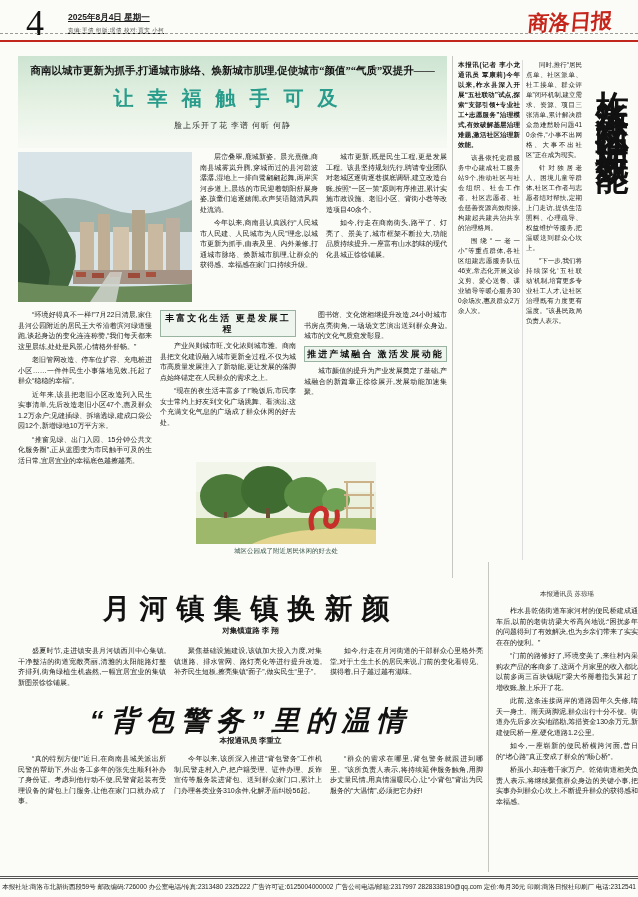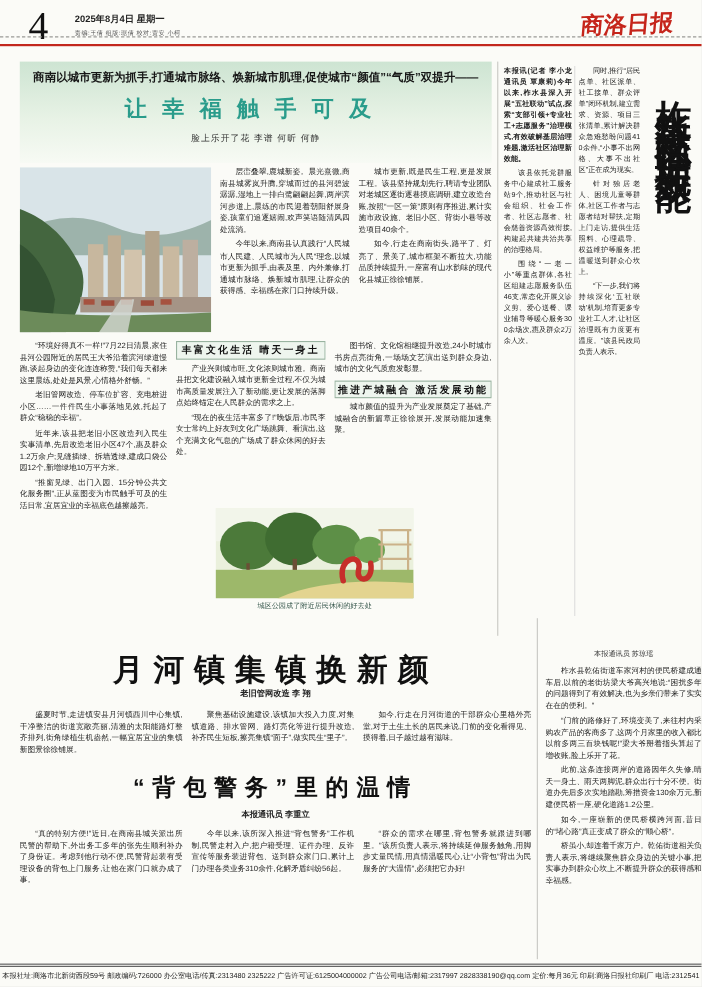--- a/index.html
+++ b/index.html
@@ -1,33 +1,33 @@
 <!DOCTYPE html>
 <html><head>
 <meta charset="utf-8">
 <style>
   html,body{margin:0;padding:0;background:#e8e8e4;}
   .page{position:relative;width:638px;height:897px;margin:0 auto;background:#fbfbf7;
         font-family:"Liberation Sans",sans-serif;color:#1c1c1c;overflow:hidden;}
   .abs{position:absolute;}
   
   #pagenum{left:26px;top:2px;font-family:"Liberation Serif",serif;font-size:36px;font-weight:400;color:#111;}
-  #dateblock{left:68px;top:12px;}
+  #dateblock{left:68px;top:12px;text-decoration:underline;}
   #dateline{font-size:8.5px;font-weight:bold;color:#222;}
   #credits{font-size:5.5px;color:#555;margin-top:3px;letter-spacing:.5px;}
   #section{left:0;right:16px;top:8px;text-align:center;font-family:"Liberation Serif",serif;
            font-size:25px;letter-spacing:12px;color:#2b2b2b;margin-top:47px;}
   #masthead{right:26px;top:8px;font-family:"Liberation Serif",serif;font-size:21px;font-weight:bold;
             color:#c5251b;transform:skewX(-7deg) rotate(-2deg);}
   #dashline{left:0;right:0;top:33px;border-top:1px dashed #9a9a96;}
   #redline{left:0;right:0;top:40px;height:2px;background:#c2271d;}
   
   #leadbox{left:18px;top:56px;width:429px;height:92px;
            background:linear-gradient(180deg,#cde4d2 0%,#e7f2e5 55%,#f7faf4 100%);
-           text-align:center;padding-top:8px;box-sizing:border-box;}
+           text-align:center;padding-top:8px;box-sizing:border-box;font-family:Liberation Serif, serif;}
   #kicker{font-size:10.5px;font-weight:bold;color:#161616;padding:0 8px;}
   #mainhead{font-size:20px;font-weight:bold;color:#2a9c8b;letter-spacing:14px;margin-top:7px;}
   #mainbyline{font-size:8px;color:#333;margin-top:8px;letter-spacing:1px;}
   
   .col{overflow:hidden;font-size:7px;line-height:10.5px;color:#222;}
   .bp{margin:0 0 3px 0;text-indent:2em;text-align:justify;word-break:break-all;}
   .subhead{border:1px solid #99b3a0;background:#eef5ee;color:#101010;font-weight:bold;
            font-size:9px;text-align:center;padding:2px 0;margin:4px 0;letter-spacing:2px;}
   #ra1{left:200px;top:152px;width:118px;height:152px;}
   #ra2{left:326px;top:152px;width:121px;height:152px;}
@@ -53,21 +53,21 @@
   #yh-h{left:18px;top:590px;width:465px;text-align:center;font-size:28px;font-weight:bold;letter-spacing:9px;color:#111;}
   #yh-by{left:18px;top:626px;width:465px;text-align:center;font-size:7.5px;font-weight:bold;color:#222;}
   #yh1{left:18px;top:646px;width:148px;height:52px;}
   #yh2{left:174px;top:646px;width:148px;height:52px;}
   #yh3{left:330px;top:646px;width:153px;height:52px;}
   
   #br-h{left:496px;top:566px;width:142px;text-align:center;font-size:14px;font-weight:bold;color:#111;}
   #br-by{left:496px;top:590px;width:142px;text-align:center;font-size:6.5px;color:#333;}
   #br-col{left:496px;top:606px;width:142px;height:266px;}
   
-  #po-h{left:18px;top:702px;width:465px;text-align:center;font-size:21px;font-weight:bold;letter-spacing:7px;color:#111;}
+  #po-h{left:18px;top:702px;width:465px;text-align:center;font-size:28px;font-weight:bold;letter-spacing:7px;color:#111;font-style:italic;}
   #po-by{left:18px;top:736px;width:465px;text-align:center;font-size:7.5px;font-weight:bold;color:#222;}
   #po1{left:18px;top:754px;width:148px;height:116px;}
   #po2{left:174px;top:754px;width:148px;height:116px;}
   #po3{left:330px;top:754px;width:153px;height:116px;}
   
   #footer{left:0;right:0;top:876px;border-top:3px double #555;padding-top:4px;
           text-align:center;font-size:6.5px;color:#222;}
 </style>
 </head>
 <body>
@@ -122,21 +122,21 @@
     <p class="bp">如今,行走在商南街头,路平了、灯亮了、景美了,城市框架不断拉大,功能品质持续提升,一座富有山水韵味的现代化县城正徐徐铺展。</p>
   </div>
 
   <div class="abs col" id="bc1">
     <p class="bp">“环境好得真不一样!”7月22日清晨,家住县河公园附近的居民王大爷沿着滨河绿道慢跑,谈起身边的变化连连称赞,“我们每天都来这里晨练,处处是风景,心情格外舒畅。”</p>
     <p class="bp">老旧管网改造、停车位扩容、充电桩进小区……一件件民生小事落地见效,托起了群众“稳稳的幸福”。</p>
     <p class="bp">近年来,该县把老旧小区改造列入民生实事清单,先后改造老旧小区47个,惠及群众1.2万余户;见缝插绿、拆墙透绿,建成口袋公园12个,新增绿地10万平方米。</p>
     <p class="bp">“推窗见绿、出门入园、15分钟公共文化服务圈”,正从蓝图变为市民触手可及的生活日常,宜居宜业的幸福底色越擦越亮。</p>
   </div>
   <div class="abs col" id="bc2">
-    <div class="subhead" style="margin-top:0">丰富文化生活 晴天一身土</div>
+    <div class="subhead" style="margin-top:0">丰富文化生活 更是发展工程</div>
     <p class="bp">产业兴则城市旺,文化浓则城市雅。商南县把文化建设融入城市更新全过程,不仅为城市高质量发展注入了新动能,更让发展的落脚点始终锚定在人民群众的需求之上。</p>
     <p class="bp">“现在的夜生活丰富多了!”晚饭后,市民李女士常约上好友到文化广场跳舞、看演出,这个充满文化气息的广场成了群众休闲的好去处。</p>
   </div>
   <div class="abs col" id="bc3">
     <p class="bp">图书馆、文化馆相继提升改造,24小时城市书房点亮街角,一场场文艺演出送到群众身边,城市的文化气质愈发彰显。</p>
     <div class="subhead">推进产城融合 激活发展动能</div>
     <p class="bp">城市颜值的提升为产业发展奠定了基础,产城融合的新篇章正徐徐展开,发展动能加速集聚。</p>
   </div>
 
   <div class="abs" id="photo2">
@@ -167,21 +167,21 @@
     <p class="bp">围绕“一老一小”等重点群体,各社区组建志愿服务队伍46支,常态化开展义诊义剪、爱心送餐、课业辅导等暖心服务300余场次,惠及群众2万余人次。</p>
   </div>
   <div class="abs scol" id="sb2">
     <p class="bp">同时,推行“居民点单、社区派单、社工接单、群众评单”闭环机制,建立需求、资源、项目三张清单,累计解决群众急难愁盼问题410余件,“小事不出网格、大事不出社区”正在成为现实。</p>
     <p class="bp">针对独居老人、困境儿童等群体,社区工作者与志愿者结对帮扶,定期上门走访,提供生活照料、心理疏导、权益维护等服务,把温暖送到群众心坎上。</p>
     <p class="bp">“下一步,我们将持续深化‘五社联动’机制,培育更多专业社工人才,让社区治理既有力度更有温度。”该县民政局负责人表示。</p>
   </div>
   <div class="abs" id="sbt">柞水激活社区治理新效能</div>
 
   <div class="abs" id="yh-h">月河镇集镇换新颜</div>
-  <div class="abs" id="yh-by">老旧管网改造  李  翔</div>
+  <div class="abs" id="yh-by">对集镇道路  李  翔</div>
   <div class="abs col" id="yh1">
     <p class="bp">盛夏时节,走进镇安县月河镇西川中心集镇,干净整洁的街道宽敞亮丽,清雅的太阳能路灯整齐排列,街角绿植生机盎然,一幅宜居宜业的集镇新图景徐徐铺展。</p>
   </div>
   <div class="abs col" id="yh2">
     <p class="bp">聚焦基础设施建设,该镇加大投入力度,对集镇道路、排水管网、路灯亮化等进行提升改造,补齐民生短板,擦亮集镇“面子”,做实民生“里子”。</p>
   </div>
   <div class="abs col" id="yh3">
     <p class="bp">如今,行走在月河街道的干部群众心里格外亮堂,对于土生土长的居民来说,门前的变化看得见、摸得着,日子越过越有滋味。</p>
   </div>
 

